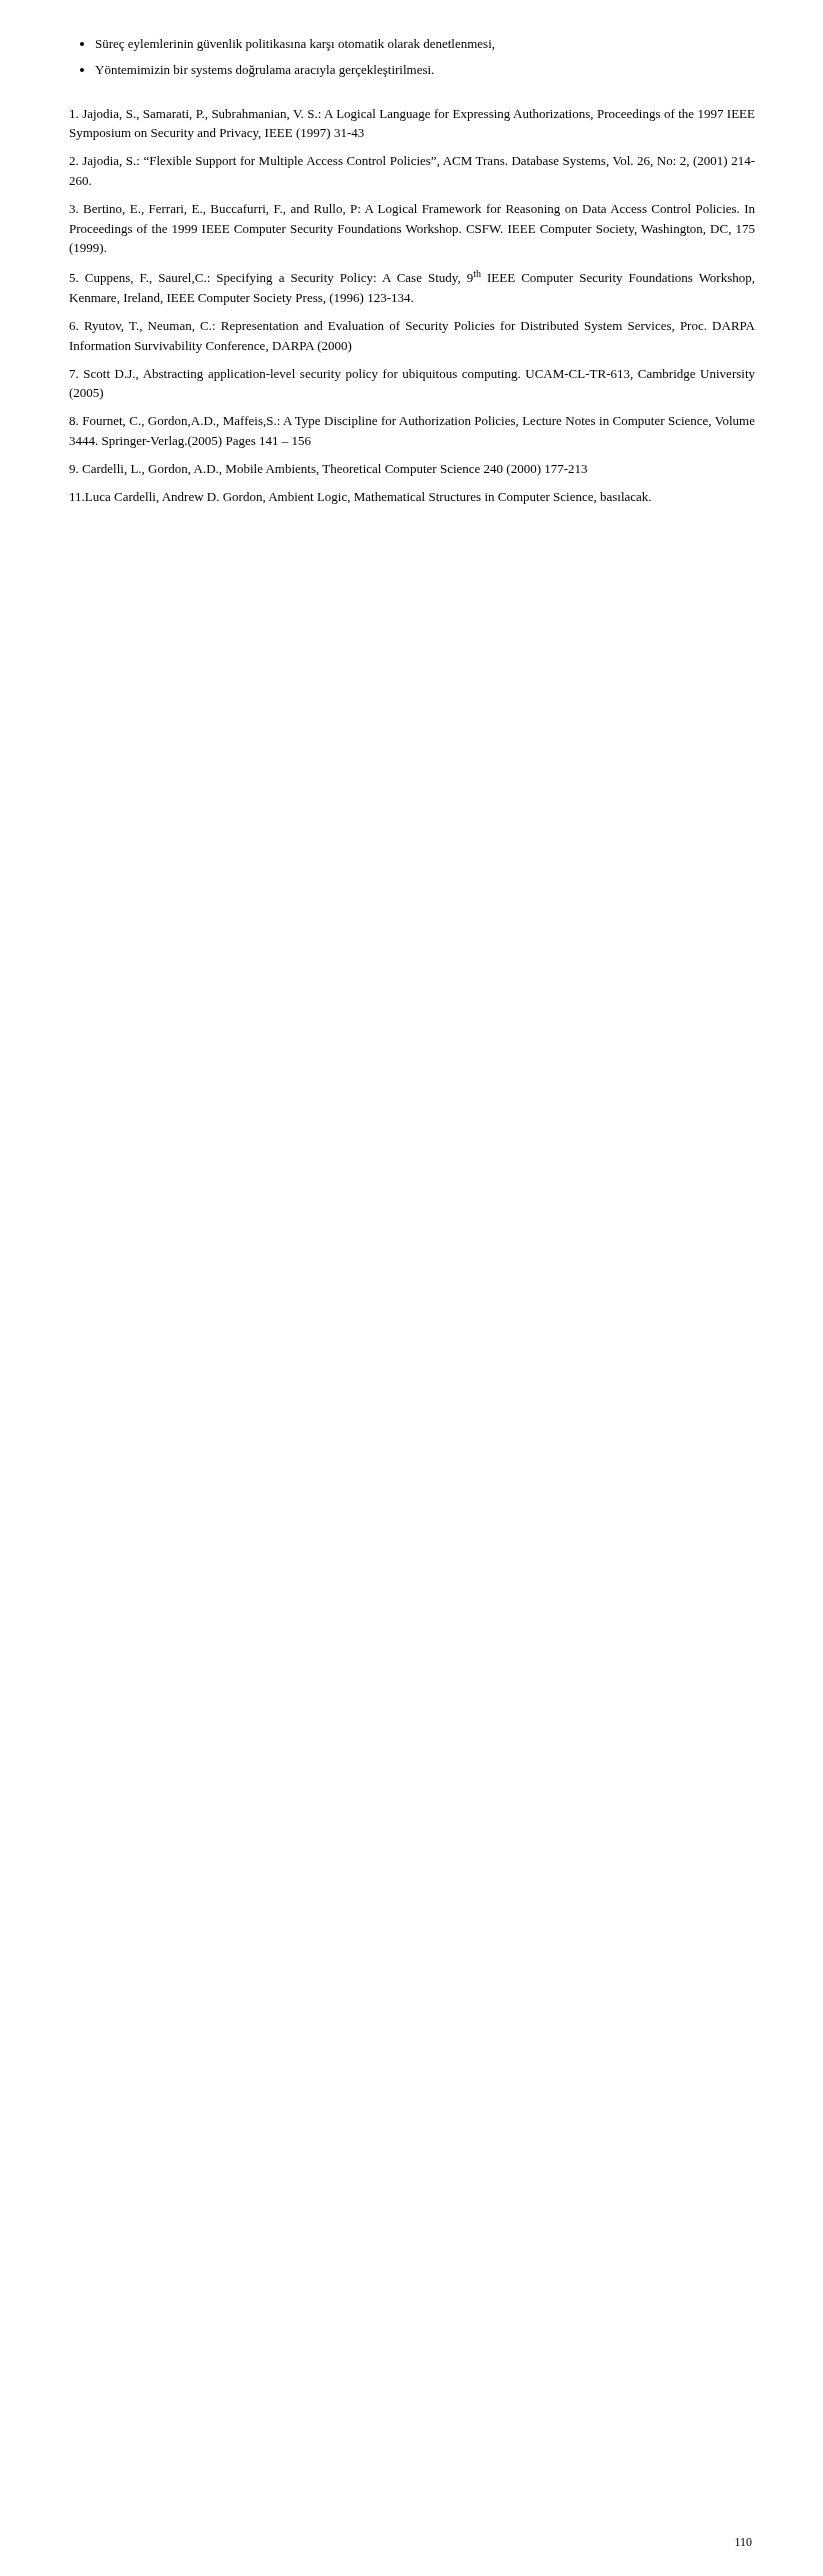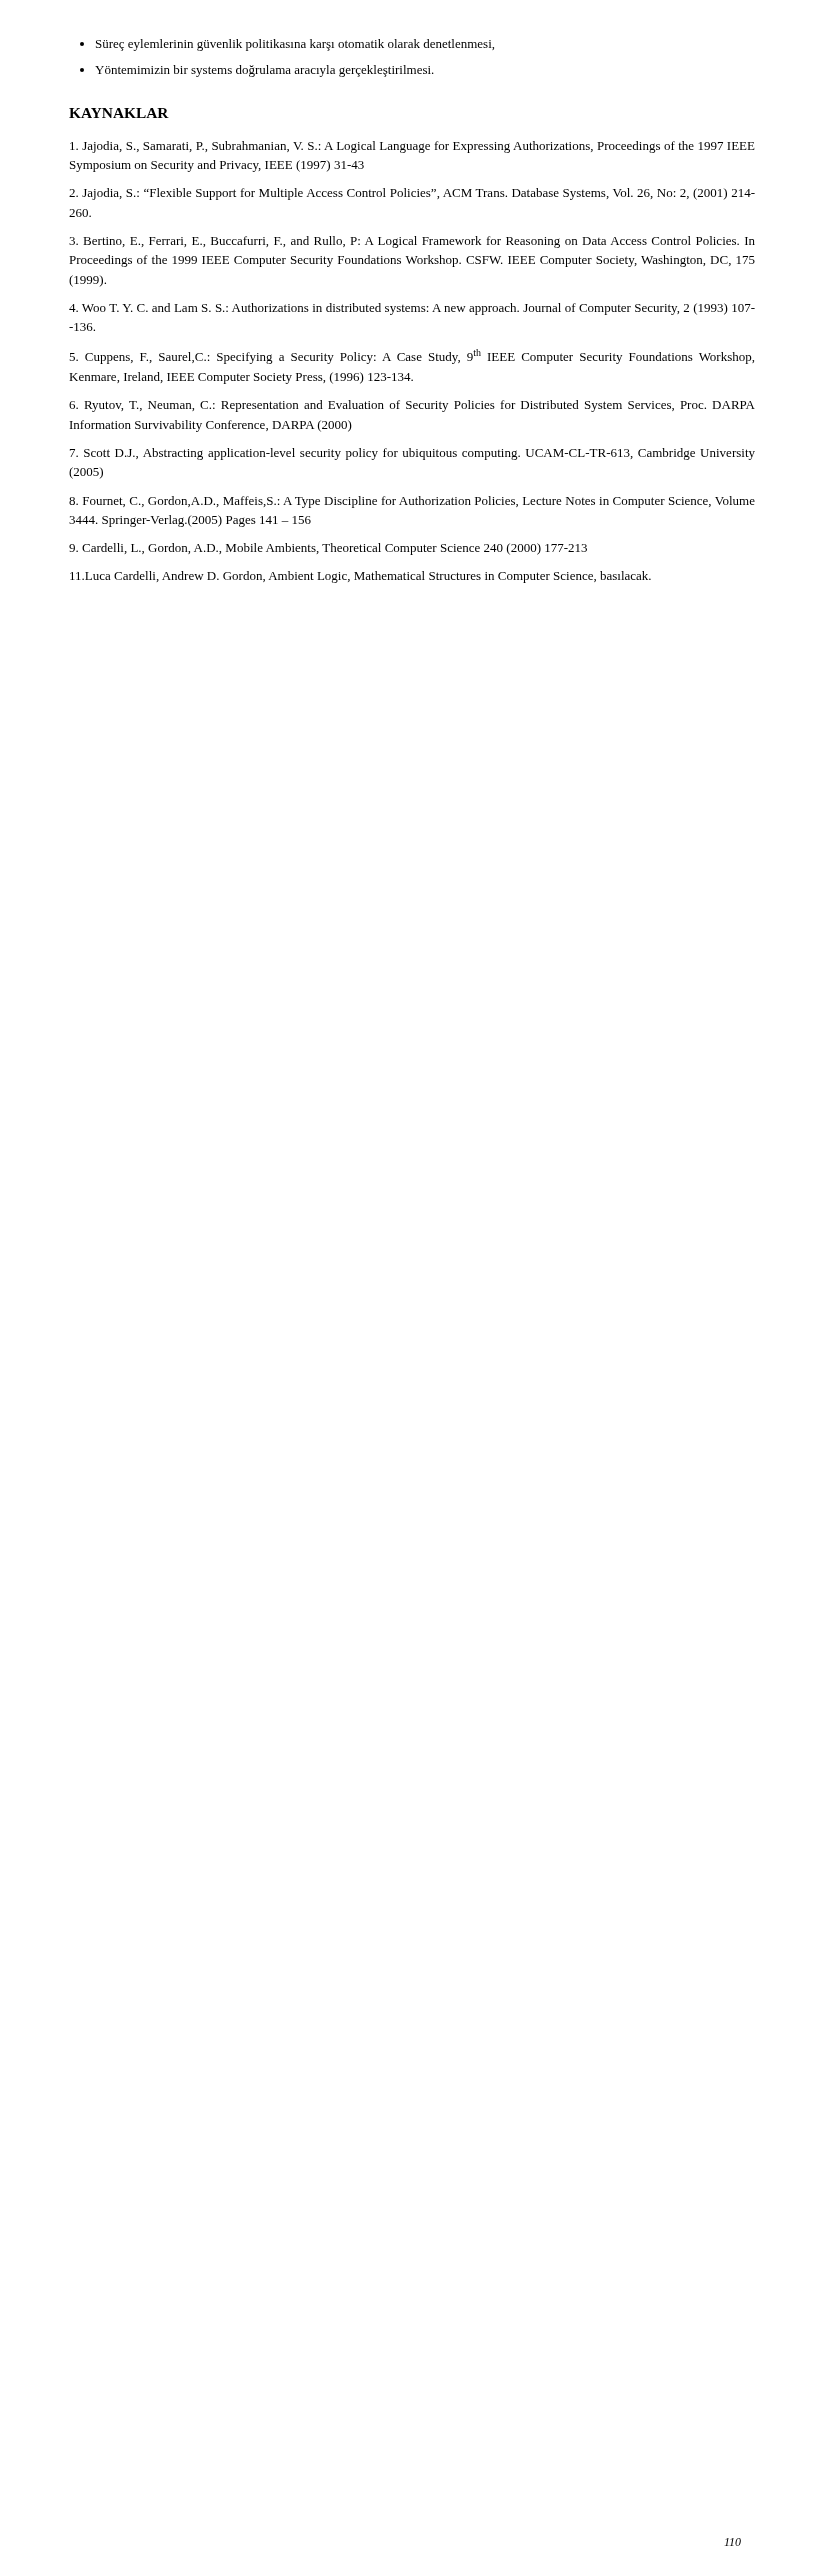--- a/index.html
+++ b/index.html
@@ -63,63 +63,56 @@
       text-indent: 0;
     }
 
     sup {
       font-size: 10px;
     }
 
     .page-number {
       position: absolute;
       bottom: 26px;
-      right: 83px;
+      right: 72px;
       font-size: 12px;
-      font-style: italic;
     }
   </style>
 </head>
 <body>
 
 <div class="page-container">
   <div class="content-area">
 
     <div class="bullet-section">
       <ul class="bullet-list">
         <li>
           <span>Süreç eylemlerinin güvenlik politikasına karşı otomatik olarak denetlenmesi,</span>
         </li>
         <li>
           <span>Yöntemimizin bir systems doğrulama aracıyla gerçekleştirilmesi.</span>
         </li>
       </ul>
     </div>
 
-    <div class="section-heading">
-      <span>KAYNAKLAR</span>
-    </div>
 
     <div class="references-section">
 
       <div class="reference-item">
         <span>1. </span><span>Jajodia, S., Samarati, P., Subrahmanian, V. S.: A Logical Language for Expressing Authorizations, Proceedings of the 1997 IEEE Symposium on Security and Privacy, IEEE (1997) 31-43</span>
       </div>
 
       <div class="reference-item">
         <span>2. </span><span>Jajodia, S.: “Flexible Support for Multiple Access Control Policies”, ACM Trans. Database Systems, Vol. 26, No: 2, (2001) 214-260.</span>
       </div>
 
       <div class="reference-item">
         <span>3. </span><span>Bertino, E., Ferrari, E., Buccafurri, F., and Rullo, P: A Logical Framework for Reasoning on Data Access Control Policies. In Proceedings of the 1999 IEEE Computer Security Foundations Workshop. CSFW. IEEE Computer Society, Washington, DC, 175 (1999).</span>
       </div>
 
-      <div class="reference-item">
-        <span>4. </span><span>Woo T. Y. C. and Lam S. S.: Authorizations in distributed systems: A new approach. Journal of Computer Security, 2 (1993) 107--136.</span>
-      </div>
 
       <div class="reference-item">
         <span>5. </span>Cuppens, F., Saurel,C.: Specifying a Security Policy: A Case Study, 9<sup>th</sup> IEEE Computer Security Foundations Workshop, Kenmare, Ireland, IEEE Computer Society Press, (1996) 123-134.
       </div>
 
       <div class="reference-item">
         <span>6. </span><span>Ryutov, T., Neuman, C.: Representation and Evaluation of Security Policies for Distributed System Services, Proc. DARPA Information Survivability Conference, DARPA (2000)</span>
       </div>
 
       <div class="reference-item">

